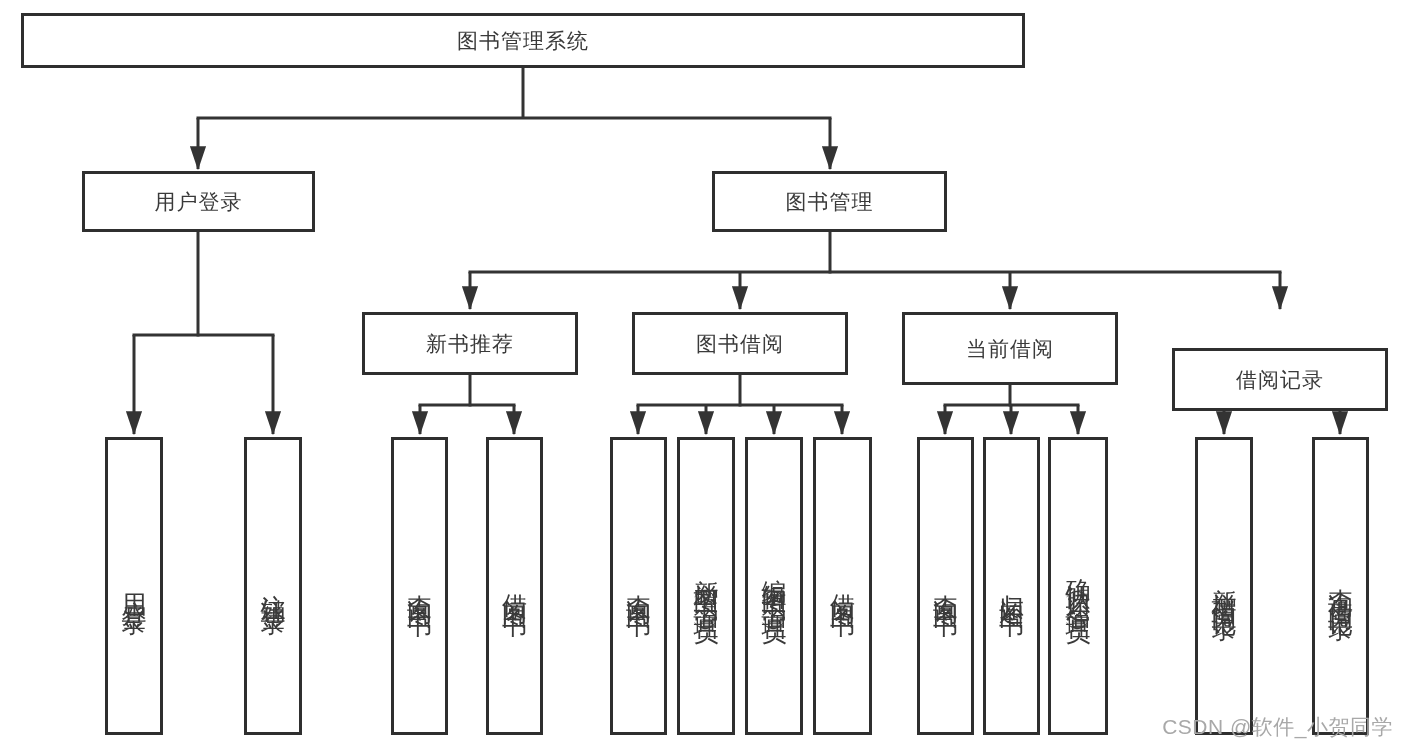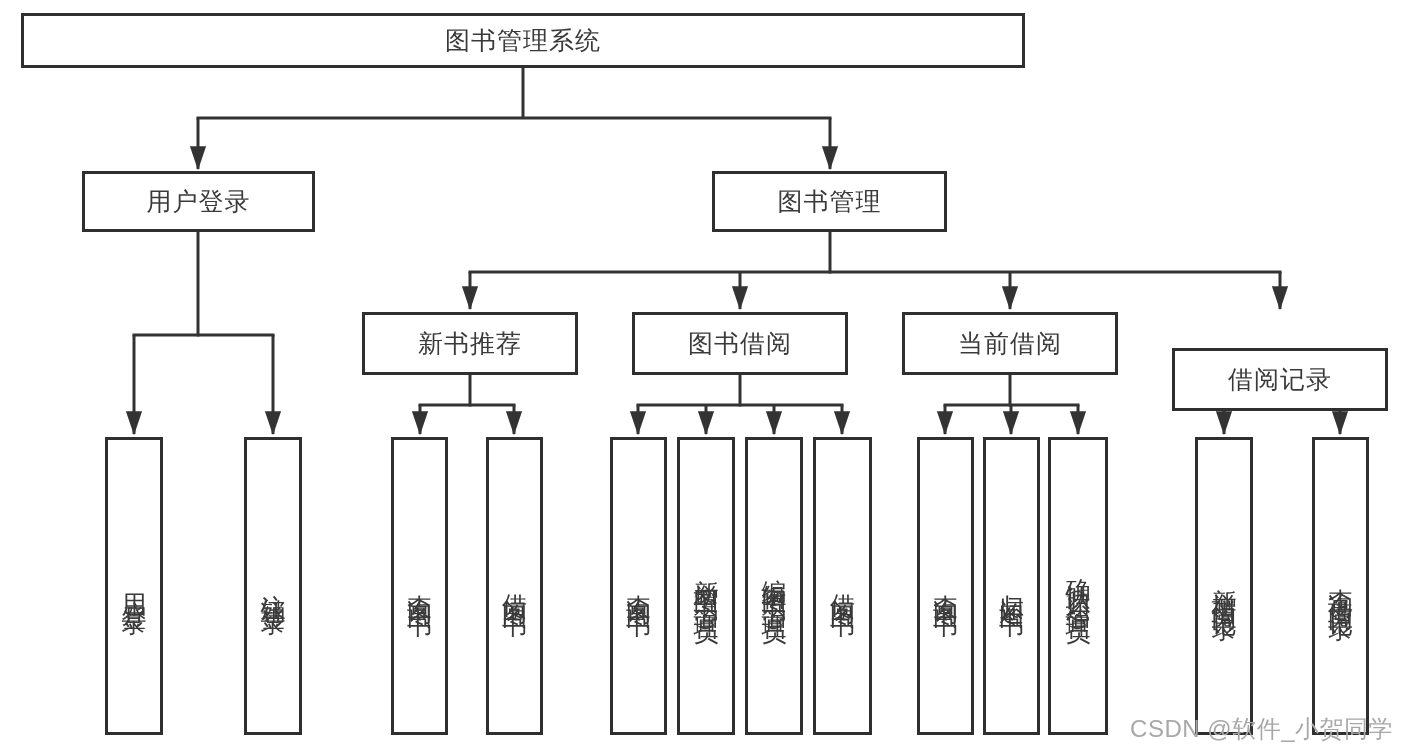--- a/index.html
+++ b/index.html
@@ -21,39 +21,39 @@
   }
   .box {
     position: absolute;
     box-sizing: border-box;
     background: #ffffff;
     border: 3px solid #2f2f2f;
     display: flex;
     align-items: center;
     justify-content: center;
     color: #3a3a3a;
-    font-size: 25px;
+    font-size: 21px;
     letter-spacing: 1px;
     white-space: nowrap;
     z-index: 2;
   }
   .root-box { border-width: 3px; }
   .vbox {
     writing-mode: vertical-rl;
     text-orientation: mixed;
     letter-spacing: 6px;
     font-size: 25px;
     white-space: normal;
     line-height: 1;
   }
   .watermark {
     position: absolute;
     right: 12px;
     top: 713px;
-    font-size: 24px;
+    font-size: 21px;
     letter-spacing: 0.5px;
     color: #a8a8a8;
     z-index: 3;
   }
 </style>
 </head>
 <body>
 
 <div class="canvas">
 
@@ -107,21 +107,21 @@
     </g>
   </svg>
 
   <div class="box root-box" style="left:21px; top:13px; width:1004px; height:55px;">图书管理系统</div>
 
   <div class="box" style="left:82px; top:171px; width:233px; height:61px;">用户登录</div>
   <div class="box" style="left:712px; top:171px; width:235px; height:61px;text-align:center;">图书管理</div>
 
   <div class="box" style="left:632px; top:312px; width:216px; height:63px;">图书借阅</div>
   <div class="box" style="left:362px; top:312px; width:216px; height:63px;">新书推荐</div>
-  <div class="box" style="left:902px; top:312px; width:216px; height:63px;">当前借阅</div>
+  <div class="box" style="left:902px; top:312px; width:216px; height:73px;">当前借阅</div>
   <div class="box" style="left:1172px; top:312px; width:216px; height:63px;margin-top:36px;">借阅记录</div>
 
   <div class="box vbox" style="left:105px; top:437px; width:58px; height:298px;">用户登录</div>
   <div class="box vbox" style="left:244px; top:437px; width:58px; height:298px;">注销登录</div>
 
   <div class="box vbox" style="left:391px; top:437px; width:57px; height:298px;">查询图书</div>
   <div class="box vbox" style="left:486px; top:437px; width:57px; height:298px;">借阅图书</div>
 
   <div class="box vbox" style="left:610px; top:437px; width:57px; height:298px;">查询图书</div>
   <div class="box vbox" style="left:677px; top:437px; width:58px; height:298px;">新增图书（管理员）</div>

